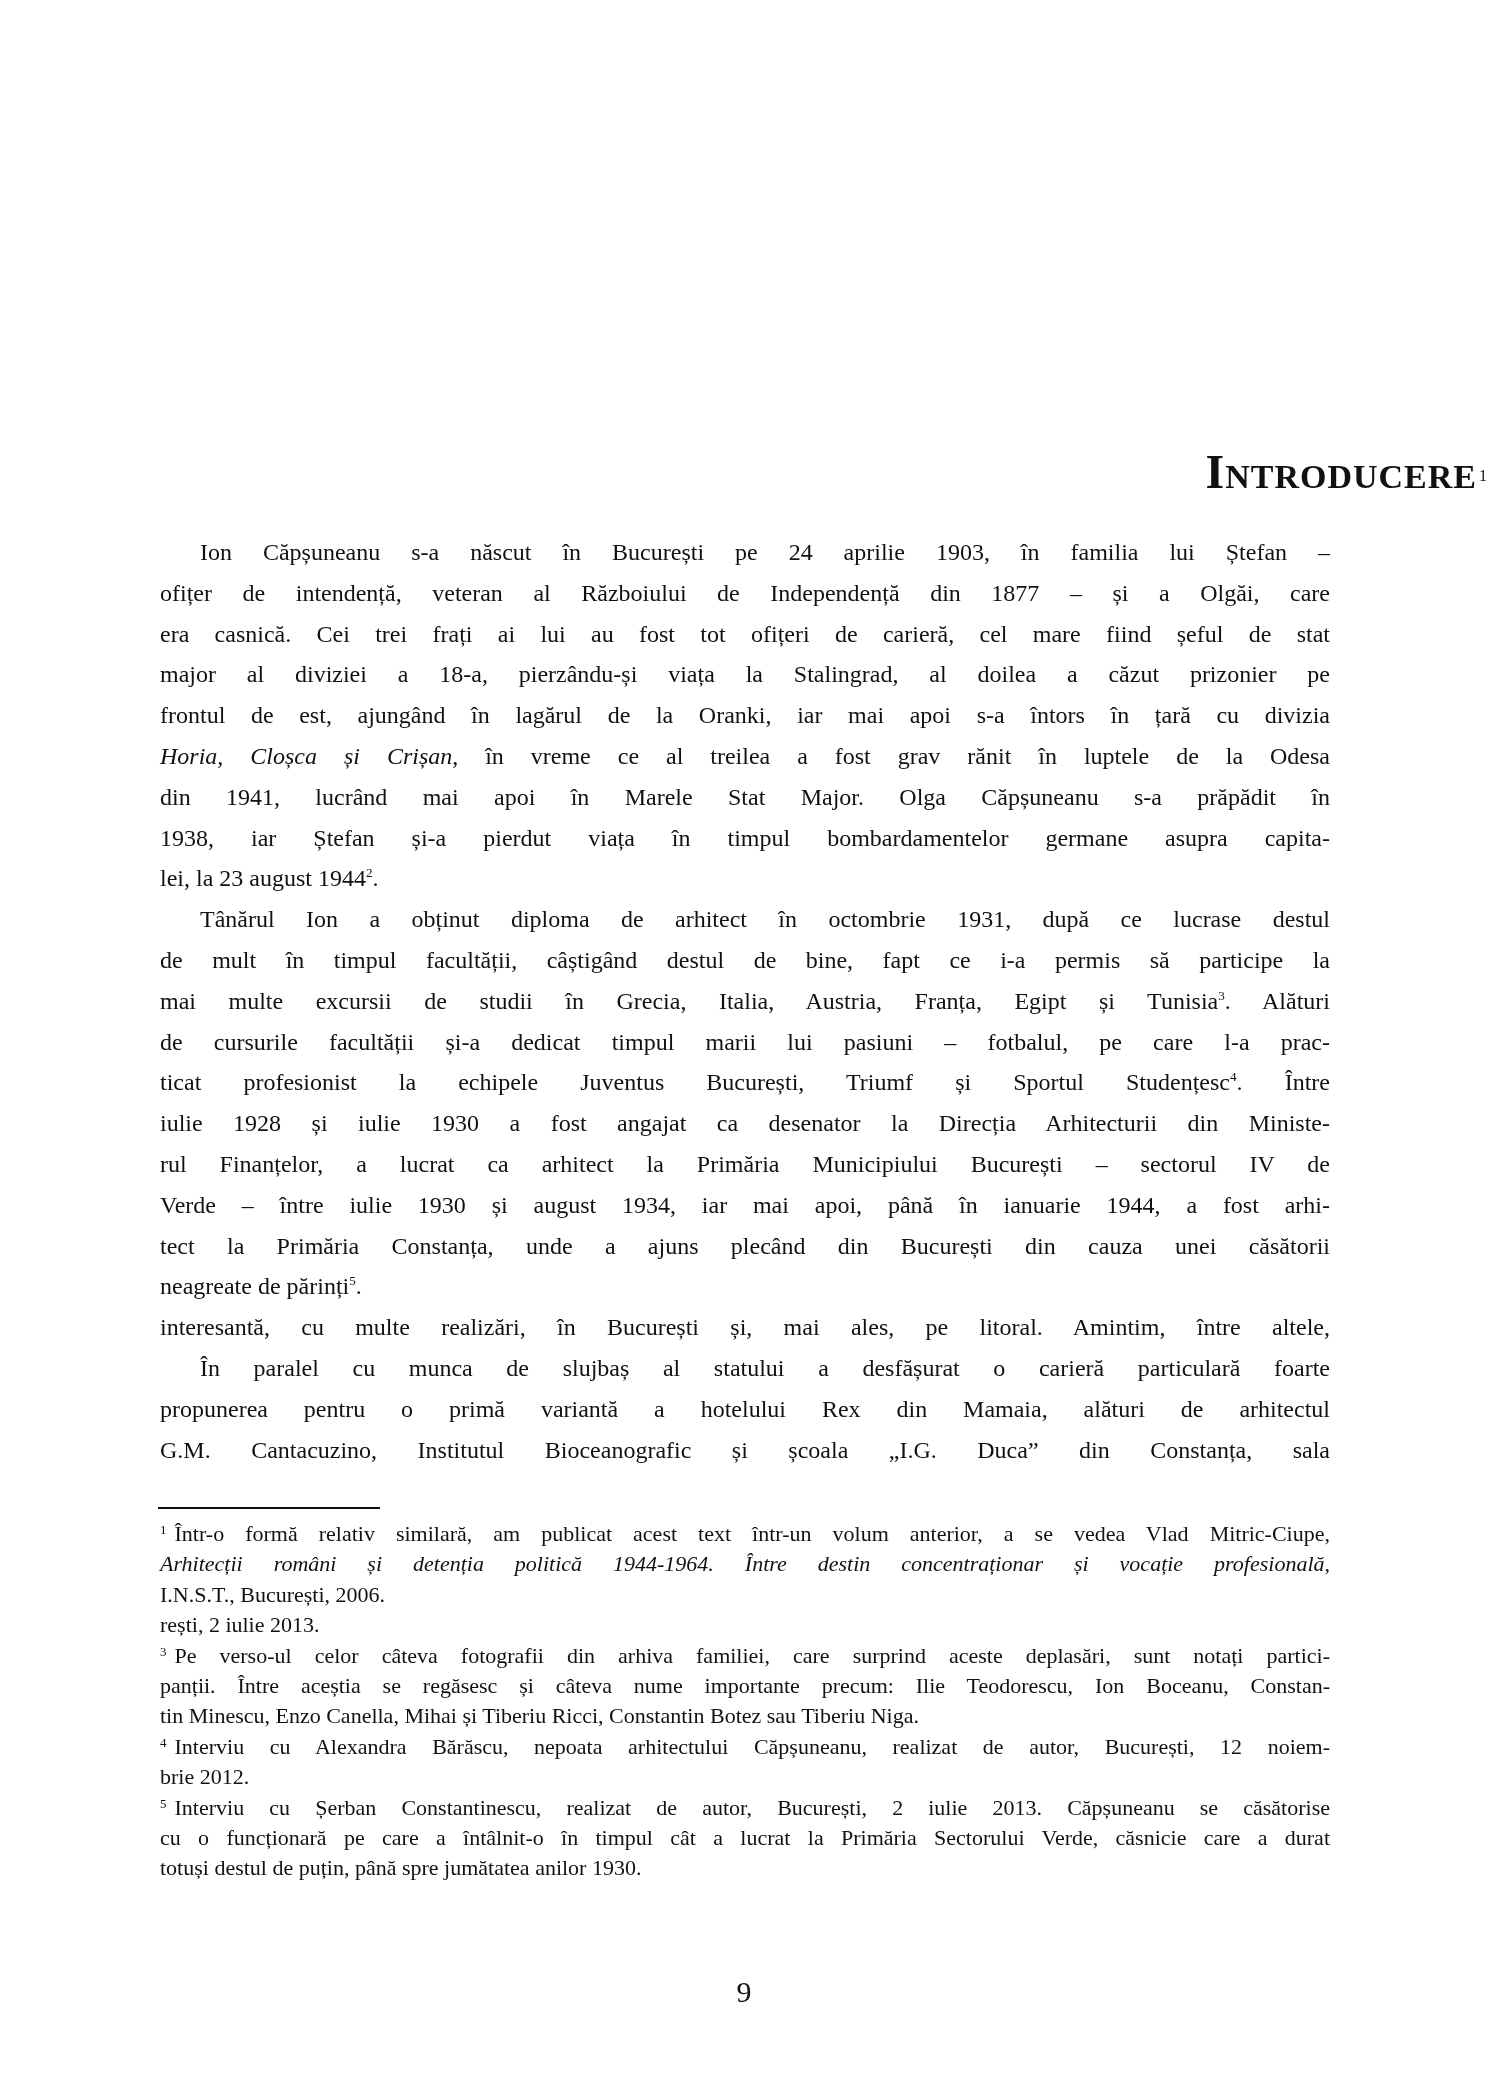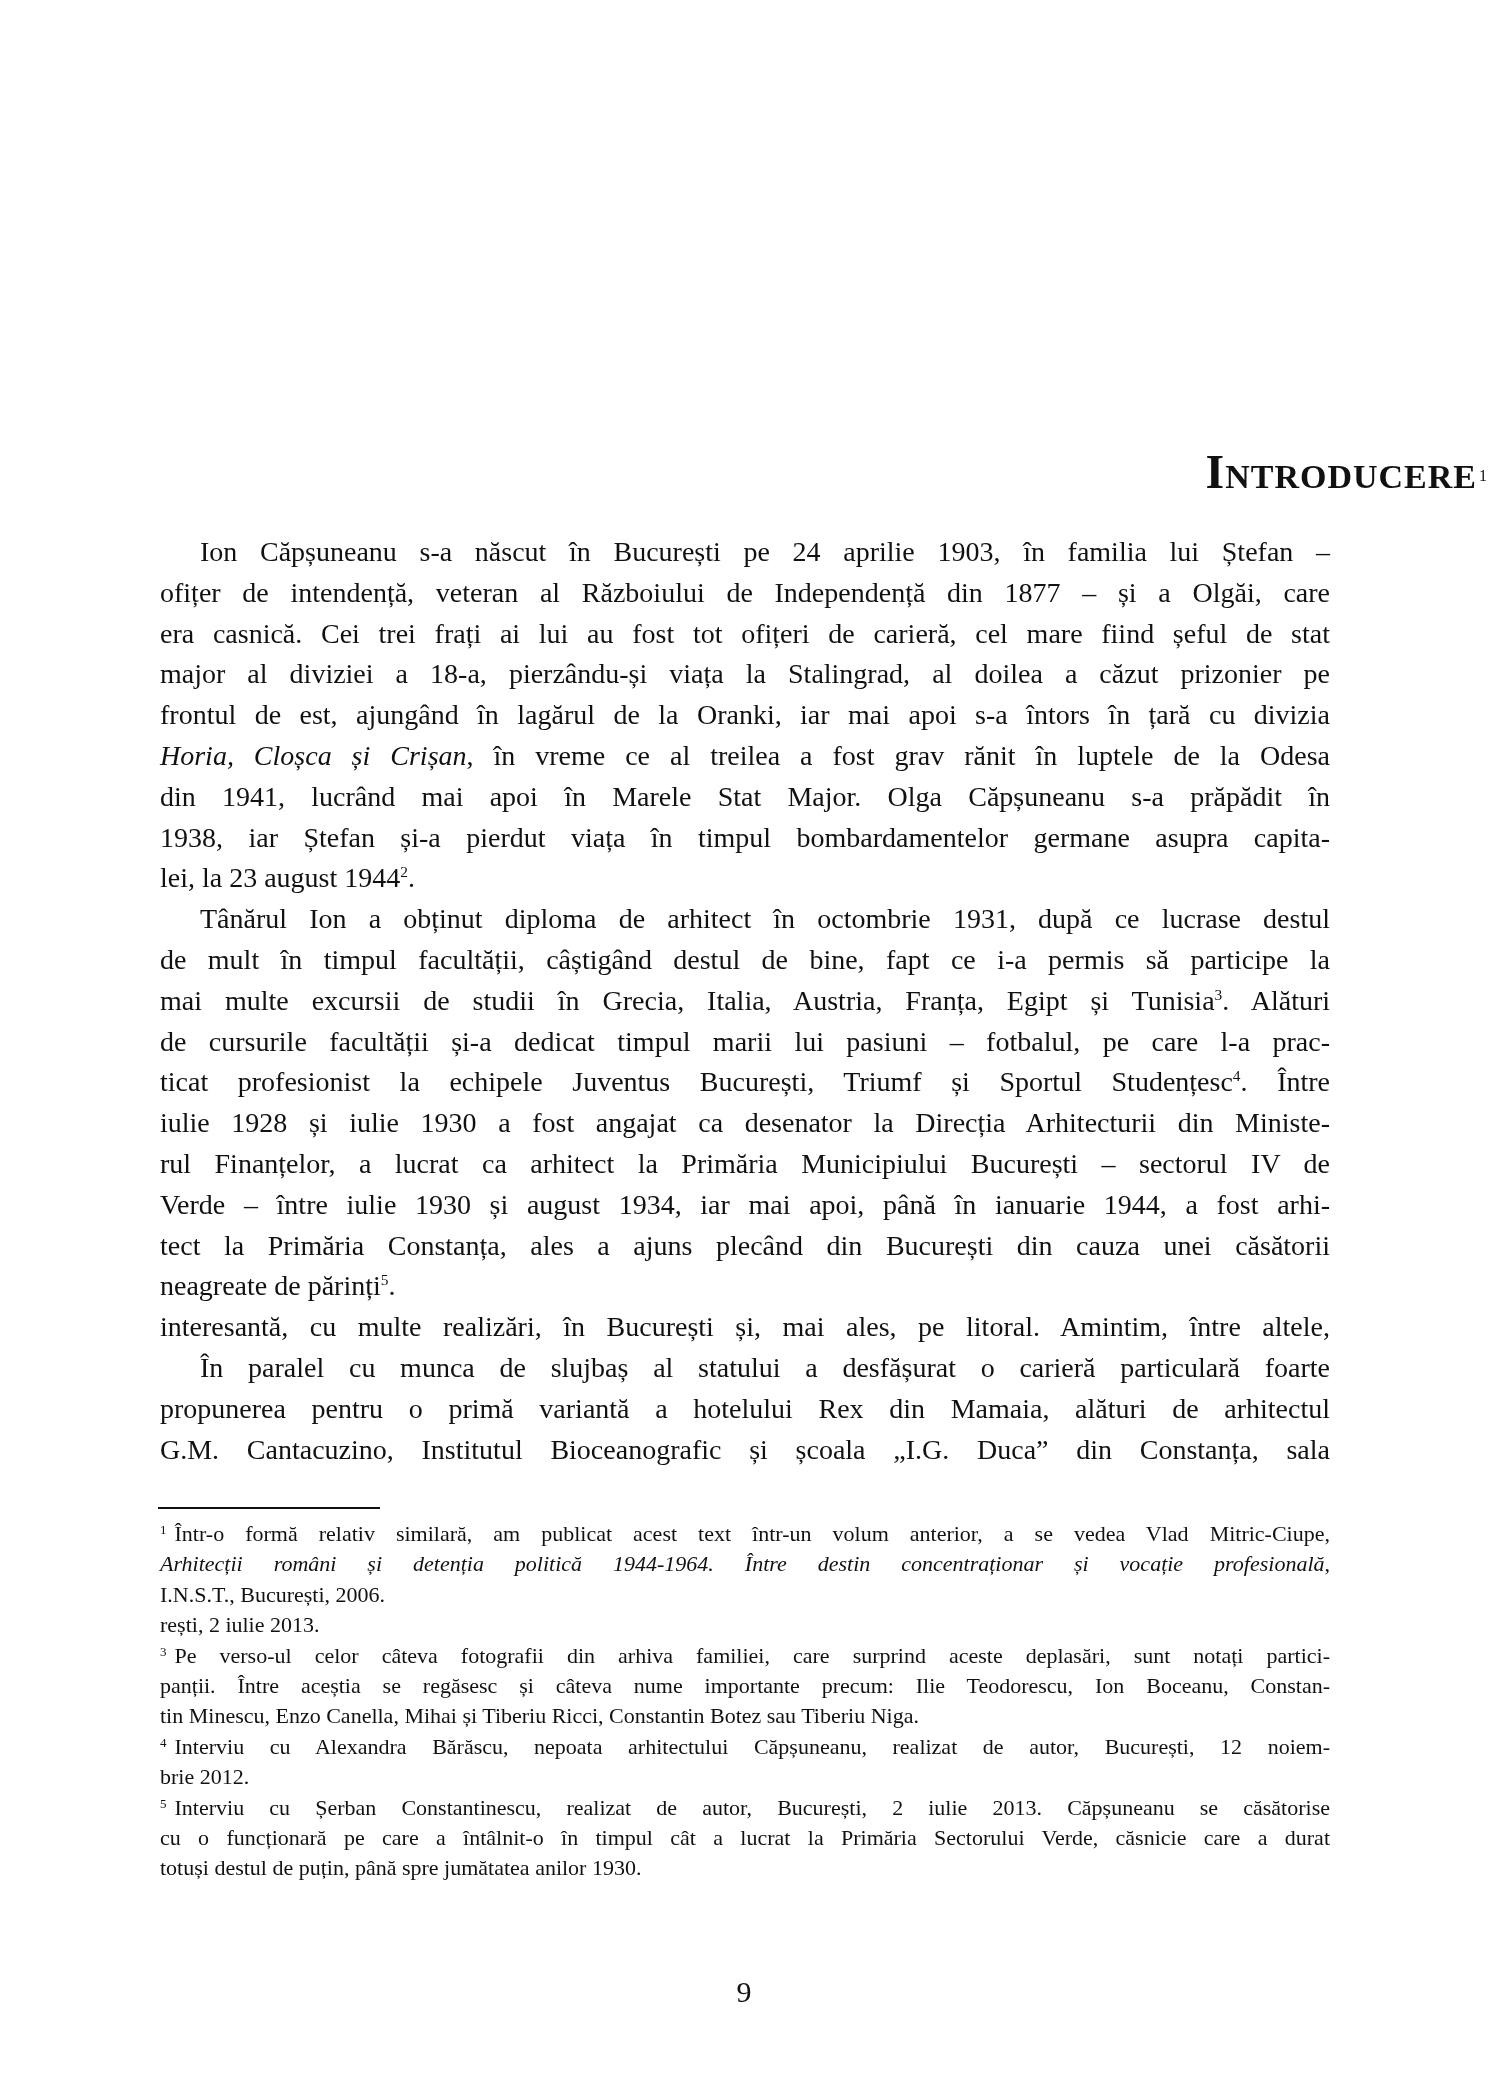--- a/index.html
+++ b/index.html
@@ -1,20 +1,20 @@
 <!DOCTYPE html>
 <html><head>
 <meta charset="utf-8">
 <style>
   html, body { margin: 0; padding: 0; background: #ffffff; }
   body { width: 1488px; height: 2100px; position: relative; overflow: hidden; color: #111111; font-family: "Liberation Serif", "DejaVu Serif", serif; }
   .title { position: absolute; left: 0; width: 1488px; top: 412px; text-align: right; font-size: 48px; font-weight: bold; letter-spacing: 1px; font-variant: small-caps; line-height: 56px; }
   .title sup { font-size: 16px; font-weight: normal; vertical-align: top; position: relative; top: 4px; margin-left: 2px; }
   .body { position: absolute; left: 160px; top: 532px; width: 1170px; }
-  .line { height: 40.8px; line-height: 40.8px; font-size: 28px; white-space: nowrap; text-align: justify; text-align-last: justify; display: block; }
+  .line { height: 40.8px; line-height: 40.8px; font-size: 24px; white-space: nowrap; text-align: justify; text-align-last: justify; display: block; }
   .line.last { text-align-last: left; }
   .line.indent { padding-left: 40px; }
   .line sup, .fn sup { font-size: 0.55em; line-height: 0; vertical-align: super; }
   i { font-style: italic; }
   .sep { position: absolute; left: 158px; top: 1507px; width: 222px; height: 2px; background: #111111; }
   .notes { position: absolute; left: 160px; top: 1516px; width: 1170px; }
   .fn { height: 30.4px; line-height: 36px; font-size: 22px; white-space: nowrap; text-align: justify; text-align-last: justify; display: block; }
   .fn.last { text-align-last: left; }
   .fn .num { font-size: 13px; vertical-align: top; position: relative; top: -4px; margin-right: 8px; }
   .pagenum { position: absolute; left: 0; width: 1488px; top: 1972px; text-align: center; font-size: 30px; line-height: 40px; }
@@ -40,21 +40,21 @@
 
   <div>
     <span class="line indent">Tânărul Ion a obținut diploma de arhitect în octombrie 1931, după ce lucrase destul</span>
     <span class="line">de mult în timpul facultății, câștigând destul de bine, fapt ce i-a permis să participe la</span>
     <span class="line"><span>mai multe excursii de studii în Grecia, Italia, Austria, Franța, Egipt și Tunisia</span><sup>3</sup><span>. Alături</span></span>
     <span class="line">de cursurile facultății și-a dedicat timpul marii lui pasiuni – fotbalul, pe care l-a prac-</span>
     <span class="line"><span>ticat profesionist la echipele Juventus București, Triumf și Sportul Studențesc</span><sup>4</sup><span>. Între</span></span>
     <span class="line">iulie 1928 și iulie 1930 a fost angajat ca desenator la Direcția Arhitecturii din Ministe-</span>
     <span class="line">rul Finanțelor, a lucrat ca arhitect la Primăria Municipiului București – sectorul IV de</span>
     <span class="line">Verde – între iulie 1930 și august 1934, iar mai apoi, până în ianuarie 1944, a fost arhi-</span>
-    <span class="line">tect la Primăria Constanța, ales a ajuns plecând din București din cauza unei căsătorii</span>
+    <span class="line">tect la Primăria Constanța, unde a ajuns plecând din București din cauza unei căsătorii</span>
     <span class="line last"><span>neagreate de părinți</span><sup>5</sup><span>.</span></span>
   </div>
 
   <div>
     <span class="line">interesantă, cu multe realizări, în București și, mai ales, pe litoral. Amintim, între altele,</span>
     <span class="line indent">În paralel cu munca de slujbaș al statului a desfășurat o carieră particulară foarte</span>
     <span class="line">propunerea pentru o primă variantă a hotelului Rex din Mamaia, alături de arhitectul</span>
     <span class="line">G.M. Cantacuzino, Institutul Bioceanografic și școala „I.G. Duca” din Constanța, sala</span>
   </div>
 </div>

